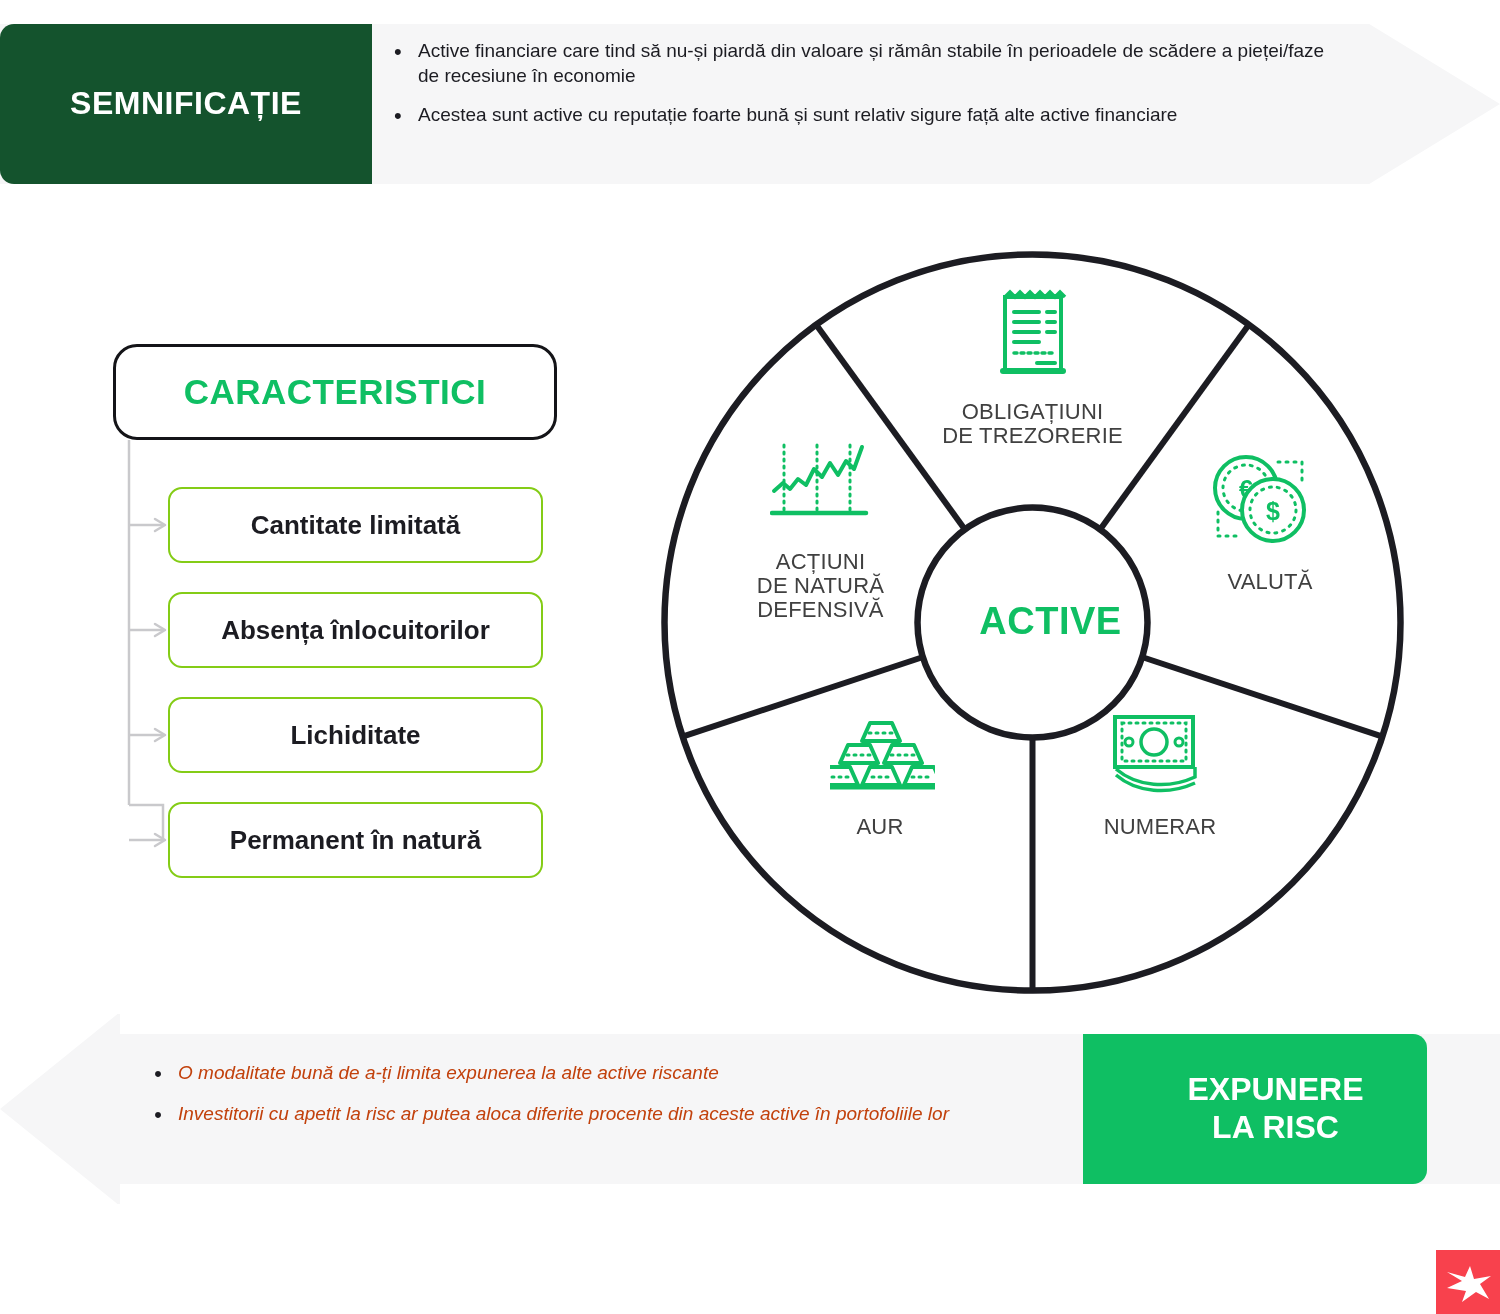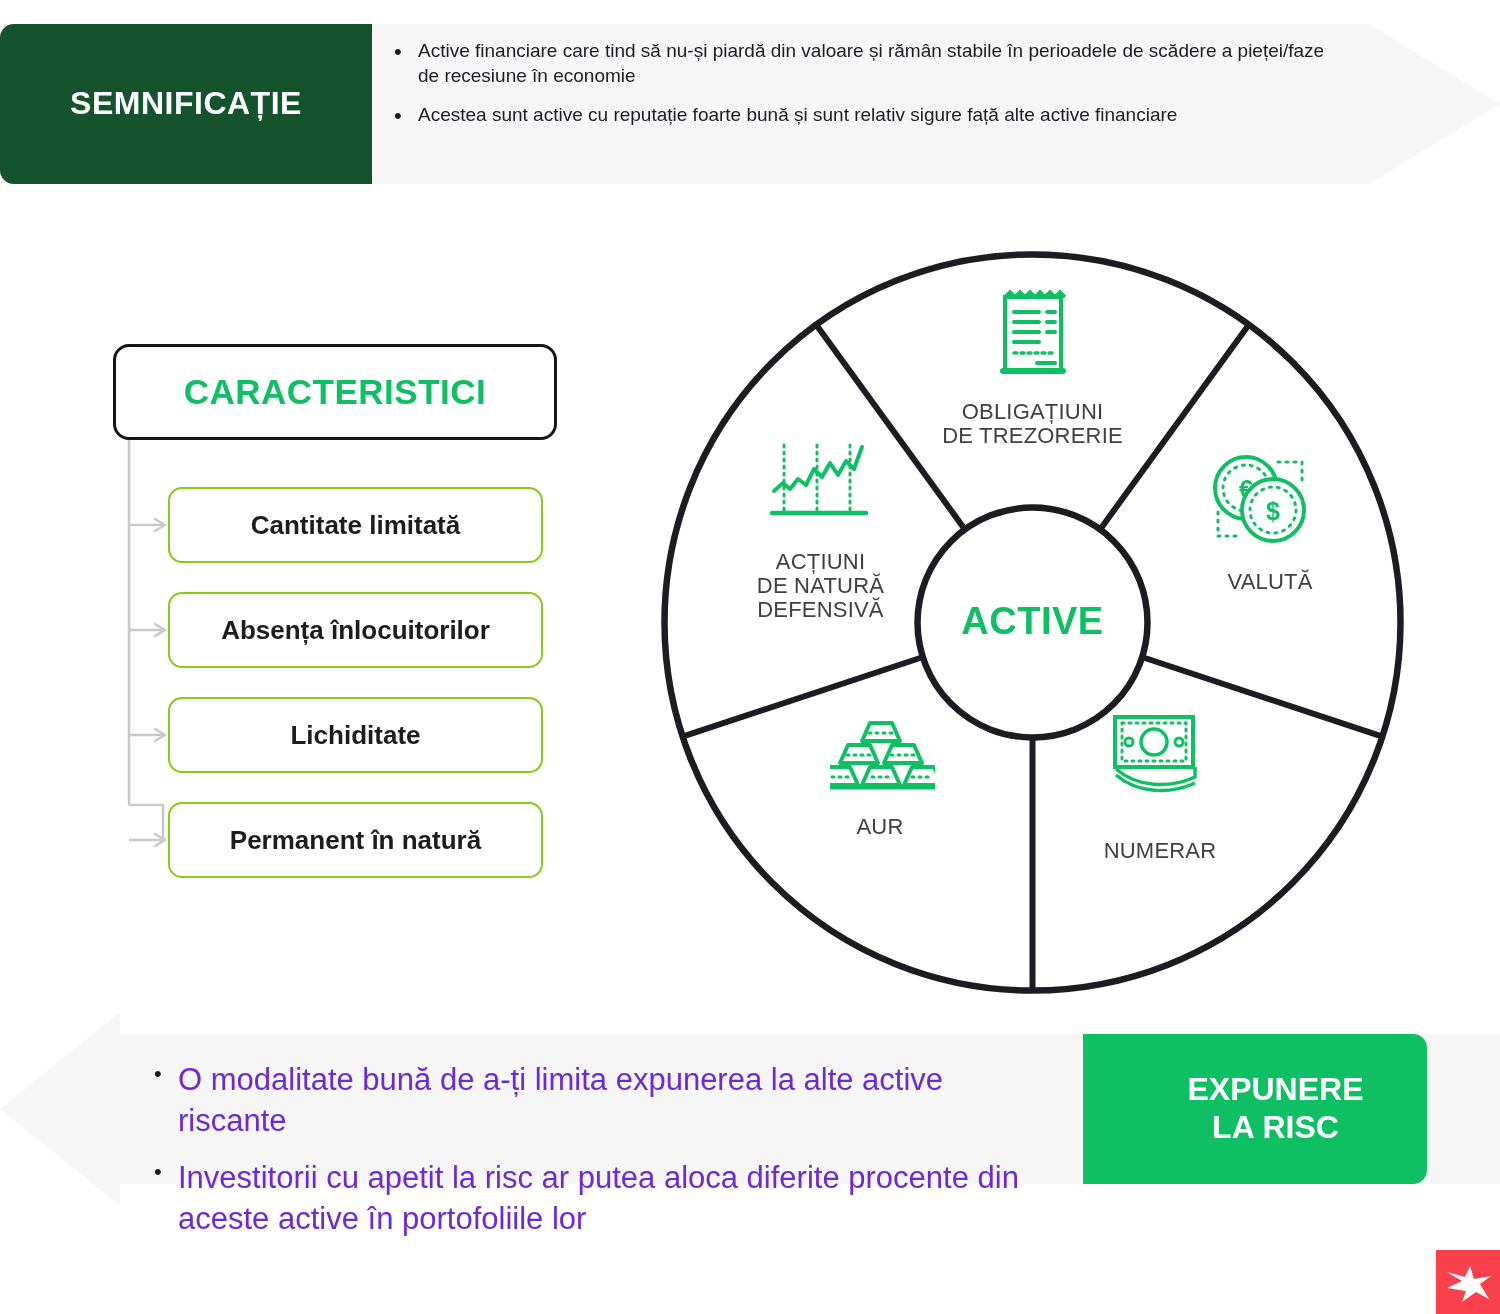--- a/index.html
+++ b/index.html
@@ -82,21 +82,21 @@
     top: 344px;
     width: 460px;
     height: 540px;
   }
   #char-title-box {
     position: absolute;
     left: 0; top: 0;
     width: 444px;
     height: 96px;
     border: 3px solid #141418;
-    border-radius: 16px;
+    border-radius: 24px;
     background: #ffffff;
     display: flex;
     align-items: center;
     justify-content: center;
     box-sizing: border-box;
   }
   #char-title-box .title-text {
     color: #0FBF63;
     font-size: 35px;
     font-weight: bold;
@@ -198,23 +198,24 @@
     top: 46px;
     width: 900px;
     margin: 0;
     padding: 0;
     list-style: none;
   }
   #bottom-banner-list li {
     position: relative;
     padding-left: 30px;
     margin-bottom: 16px;
-    font-size: 31px;
+    font-size: 19px;
     line-height: 1.32;
-    color: #6d28d9;
+    color: #c2410c;
+    font-style: italic;
   }
   #bottom-banner-list li:before {
     content: "\2022";
     position: absolute;
     left: 6px;
     top: -1px;
     font-size: 22px;
     color: #1c1c22;
   }
 
@@ -292,21 +293,21 @@
       <line x1="486.9" y1="412.0" x2="727.5" y2="491.6"></line>
       <line x1="377.5" y1="492.5" x2="377.5" y2="745.5"></line>
       <line x1="268.1" y1="412.0" x2="27.5" y2="491.6"></line>
       <line x1="309.9" y1="284.4" x2="161.2" y2="79.8"></line>
     </g>
 
     <circle cx="377.5" cy="377.5" r="115" fill="#ffffff" stroke="#1c1c22" stroke-width="6.5"></circle>
   </svg>
 
   
-  <div class="wheel-center-label" style="left:237px; top:355px; width:281px;">ACTIVE</div>
+  <div class="wheel-center-label" style="left:255px; top:355px; width:281px;">ACTIVE</div>
 
   
   <div class="wheel-icon" style="left:340px; top:42px;">
     <svg width="76" height="92" viewBox="0 0 76 92">
       <path d="M10 10 L66 10 L66 84 L10 84 Z" fill="none" stroke="#0FBF63" stroke-width="4"></path>
       <path d="M8 84 L68 84" stroke="#0FBF63" stroke-width="6" stroke-linecap="round"></path>
       <path d="M10 10 l5 -5 l5 5 l5 -5 l5 5 l5 -5 l5 5 l5 -5 l5 5 l5 -5 l5 5 l5 -5 l5 5" fill="none" stroke="#0FBF63" stroke-width="3.5"></path>
       <g stroke="#0FBF63" stroke-width="4" stroke-linecap="round">
         <line x1="19" y1="25" x2="44" y2="25"></line>
         <line x1="19" y1="35" x2="44" y2="35"></line>
@@ -345,21 +346,21 @@
     <svg width="102" height="85" viewBox="0 0 102 85">
       <rect x="8" y="6" width="78" height="50" fill="#ffffff" stroke="#0FBF63" stroke-width="4"></rect>
       <rect x="15" y="12" width="64" height="38" fill="none" stroke="#0FBF63" stroke-width="3" stroke-dasharray="2 5" stroke-linecap="round"></rect>
       <circle cx="47" cy="31" r="13" fill="none" stroke="#0FBF63" stroke-width="3.5"></circle>
       <circle cx="22" cy="31" r="4" fill="none" stroke="#0FBF63" stroke-width="3"></circle>
       <circle cx="72" cy="31" r="4" fill="none" stroke="#0FBF63" stroke-width="3"></circle>
       <path d="M9 58 C 30 76, 62 78, 88 66 L 88 56" fill="none" stroke="#0FBF63" stroke-width="3.5"></path>
       <path d="M9 64 C 30 82, 62 84, 88 72" fill="none" stroke="#0FBF63" stroke-width="3.5"></path>
     </svg>
   </div>
-  <div class="wheel-label" style="left:390px; top:594px; width:230px;text-align:center;">NUMERAR</div>
+  <div class="wheel-label" style="left:390px; top:570px; width:230px;text-align:center;">NUMERAR</div>
 
   
   <div class="wheel-icon" style="left:175px; top:470px;">
     <svg width="105" height="80" viewBox="0 0 105 80">
       <g fill="#ffffff" stroke="#0FBF63" stroke-width="4" stroke-linejoin="round">
         <path d="M40 8 h22 l8 18 h-38 Z"></path>
         <path d="M18 30 h22 l8 18 h-38 Z"></path>
         <path d="M62 30 h22 l8 18 h-38 Z"></path>
         <path d="M-2 52 h22 l8 18 h-38 Z"></path>
         <path d="M40 52 h22 l8 18 h-38 Z"></path>

